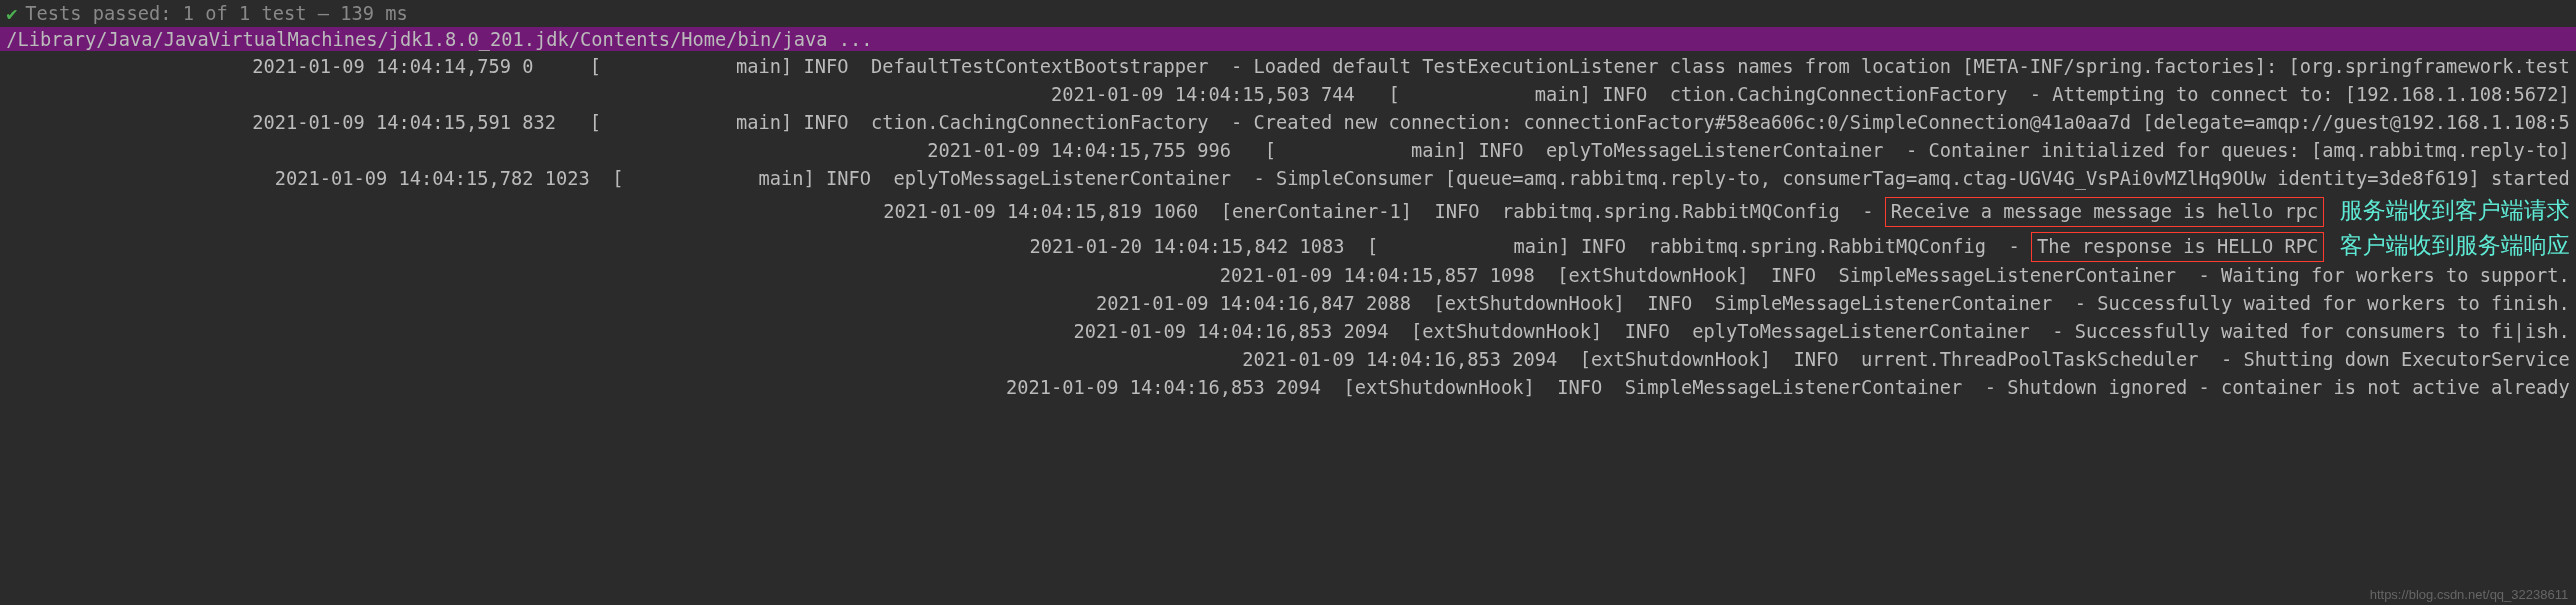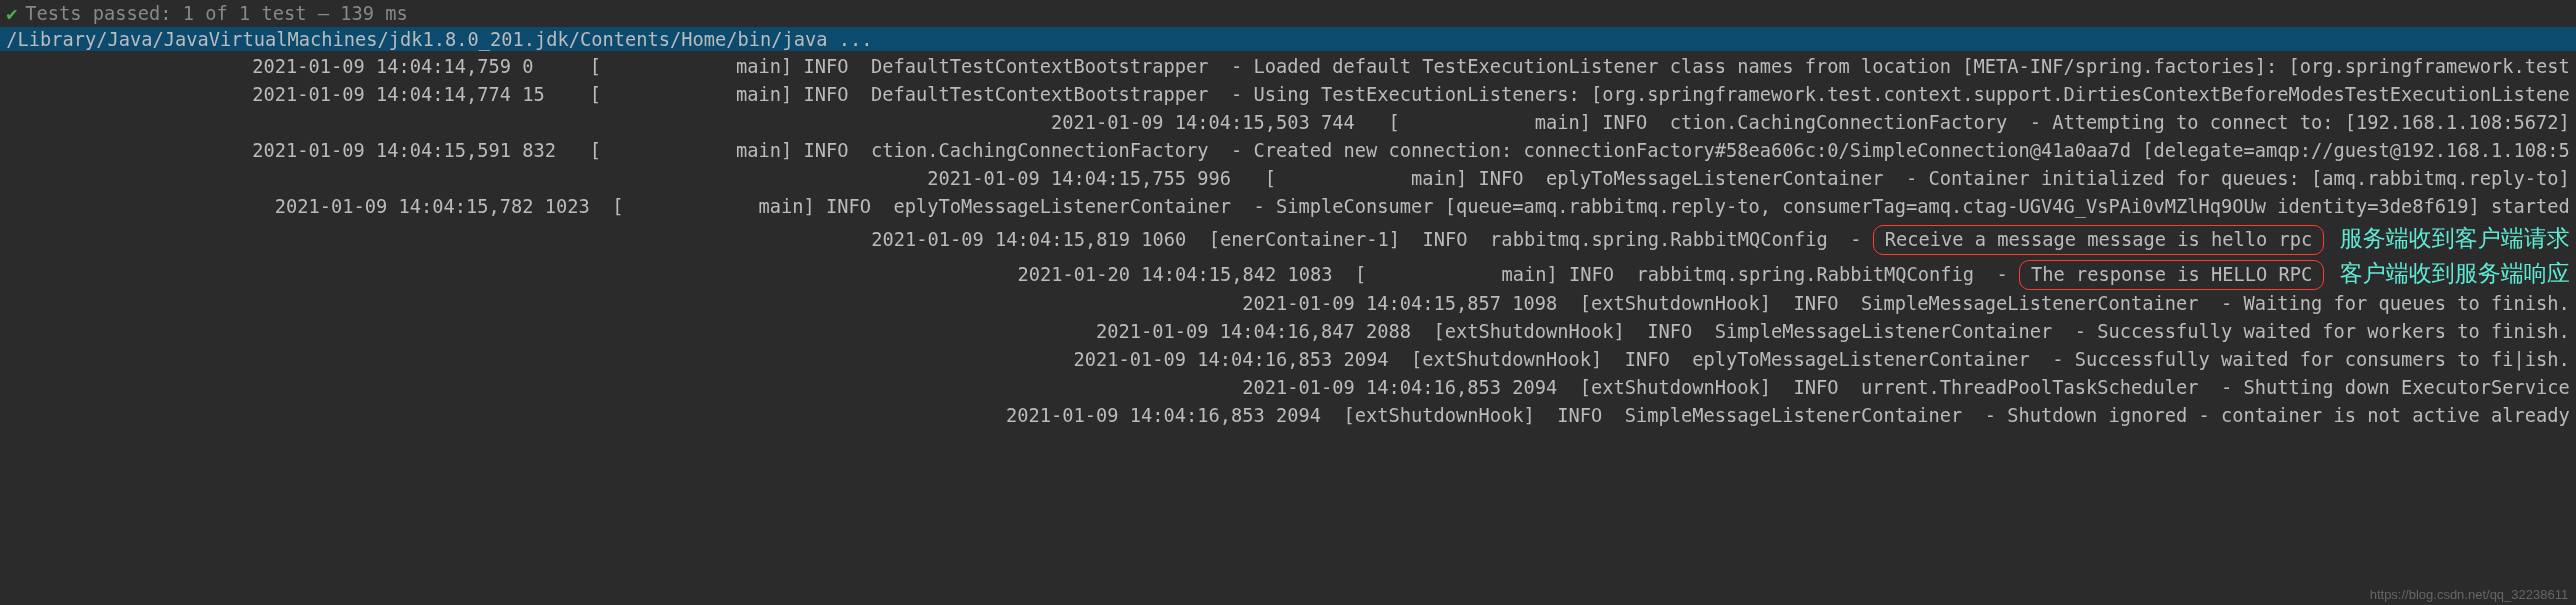--- a/index.html
+++ b/index.html
@@ -16,36 +16,36 @@
       display: flex;
       align-items: center;
       padding: 3.1px 6.2px;
       color: #8a8a8a;
       font-size: 18.7px;
       gap: 7.8px;
     }
     .check-icon { color: #4caf50; display:inline-block; }
     .header-text { color: #888; text-align: right; }
     .path-line {
-      background: #0c4a6e;
+      background: #701a75;
       color: #bbbbbb;
       padding: 1.6px 6.2px;
       font-size: 18.7px;
     }
     .log-area { padding: 1.6px 6.2px; text-align: right; }
     .log-line {
       line-height: 1.5;
       color: #bbbbbb;
       white-space: pre;
       position: relative;
     }
     .highlight-box {
       border: 1.6px solid #ff3b30;
-      border-radius: 10px;
-      padding: 0 11px;
+      border-radius: 0;
+      padding: 0 5px;
       display: inline-block;
     }
     .annotation {
       color: #5eead4;
       font-family: 'PingFang SC','Microsoft YaHei',sans-serif;
       font-size: 23px;
       margin-left: 15.6px;
       white-space: nowrap;
     }
     .watermark {
@@ -65,28 +65,27 @@
 
 <div class="header">
   <span class="check-icon">✔</span>
   <span class="header-text">Tests passed: 1 of 1 test – 139 ms</span>
 </div>
 
 <div class="path-line">/Library/Java/JavaVirtualMachines/jdk1.8.0_201.jdk/Contents/Home/bin/java ...</div>
 
 <div class="log-area" id="log-area">
     <div class="log-line"><span>2021-01-09 14:04:14,759 0     [            main] INFO  DefaultTestContextBootstrapper  </span><span>- Loaded default TestExecutionListener class names from location [META-INF/spring.factories]: [org.springframework.test</span></div>
-    <div class="log-line"><span>2021-01-09 14:04:14,774 15    [            main] INFO  DefaultTestContextBootstrapper  </span><span>- Using TestExecutionListeners: [org.springframework.test.context.support.DirtiesContextBeforeModesTestExecutionListene</span></div>
     <div class="log-line"><span>2021-01-09 14:04:15,503 744   [            main] INFO  ction.CachingConnectionFactory  </span><span>- Attempting to connect to: [192.168.1.108:5672]</span></div>
     <div class="log-line"><span>2021-01-09 14:04:15,591 832   [            main] INFO  ction.CachingConnectionFactory  </span><span>- Created new connection: connectionFactory#58ea606c:0/SimpleConnection@41a0aa7d [delegate=amqp://guest@192.168.1.108:5</span></div>
     <div class="log-line"><span>2021-01-09 14:04:15,755 996   [            main] INFO  eplyToMessageListenerContainer  </span><span>- Container initialized for queues: [amq.rabbitmq.reply-to]</span></div>
     <div class="log-line"><span>2021-01-09 14:04:15,782 1023  [            main] INFO  eplyToMessageListenerContainer  </span><span>- SimpleConsumer [queue=amq.rabbitmq.reply-to, consumerTag=amq.ctag-UGV4G_VsPAi0vMZlHq9OUw identity=3de8f619] started</span></div>
     <div class="log-line"><span>2021-01-09 14:04:15,819 1060  [enerContainer-1]  INFO  rabbitmq.spring.RabbitMQConfig  </span><span>- </span><span class="highlight-box">Receive a message message is hello rpc</span><span class="annotation">服务端收到客户端请求</span></div>
     <div class="log-line"><span>2021-01-20 14:04:15,842 1083  [            main] INFO  rabbitmq.spring.RabbitMQConfig  </span><span>- </span><span class="highlight-box">The response is HELLO RPC</span><span class="annotation">客户端收到服务端响应</span></div>
-    <div class="log-line"><span>2021-01-09 14:04:15,857 1098  [extShutdownHook]  INFO  SimpleMessageListenerContainer  </span><span>- Waiting for queues to finish.</span></div>
+    <div class="log-line"><span>2021-01-09 14:04:15,857 1098  [extShutdownHook]  INFO  SimpleMessageListenerContainer  </span><span>- Waiting for workers to support.</span></div>
     <div class="log-line"><span>2021-01-09 14:04:16,847 2088  [extShutdownHook]  INFO  SimpleMessageListenerContainer  </span><span>- Successfully waited for workers to finish.</span></div>
     <div class="log-line"><span>2021-01-09 14:04:16,853 2094  [extShutdownHook]  INFO  eplyToMessageListenerContainer  </span><span>- Successfully waited for consumers to fi</span><span class="cursor">|</span><span>ish.</span></div>
     <div class="log-line"><span>2021-01-09 14:04:16,853 2094  [extShutdownHook]  INFO  urrent.ThreadPoolTaskScheduler  </span><span>- Shutting down ExecutorService</span></div>
     <div class="log-line"><span>2021-01-09 14:04:16,853 2094  [extShutdownHook]  INFO  SimpleMessageListenerContainer  </span><span>- Shutdown ignored - container is not active already</span></div>
   </div>
 
 <div class="watermark">https://blog.csdn.net/qq_32238611</div>
 
 
 </body></html>

